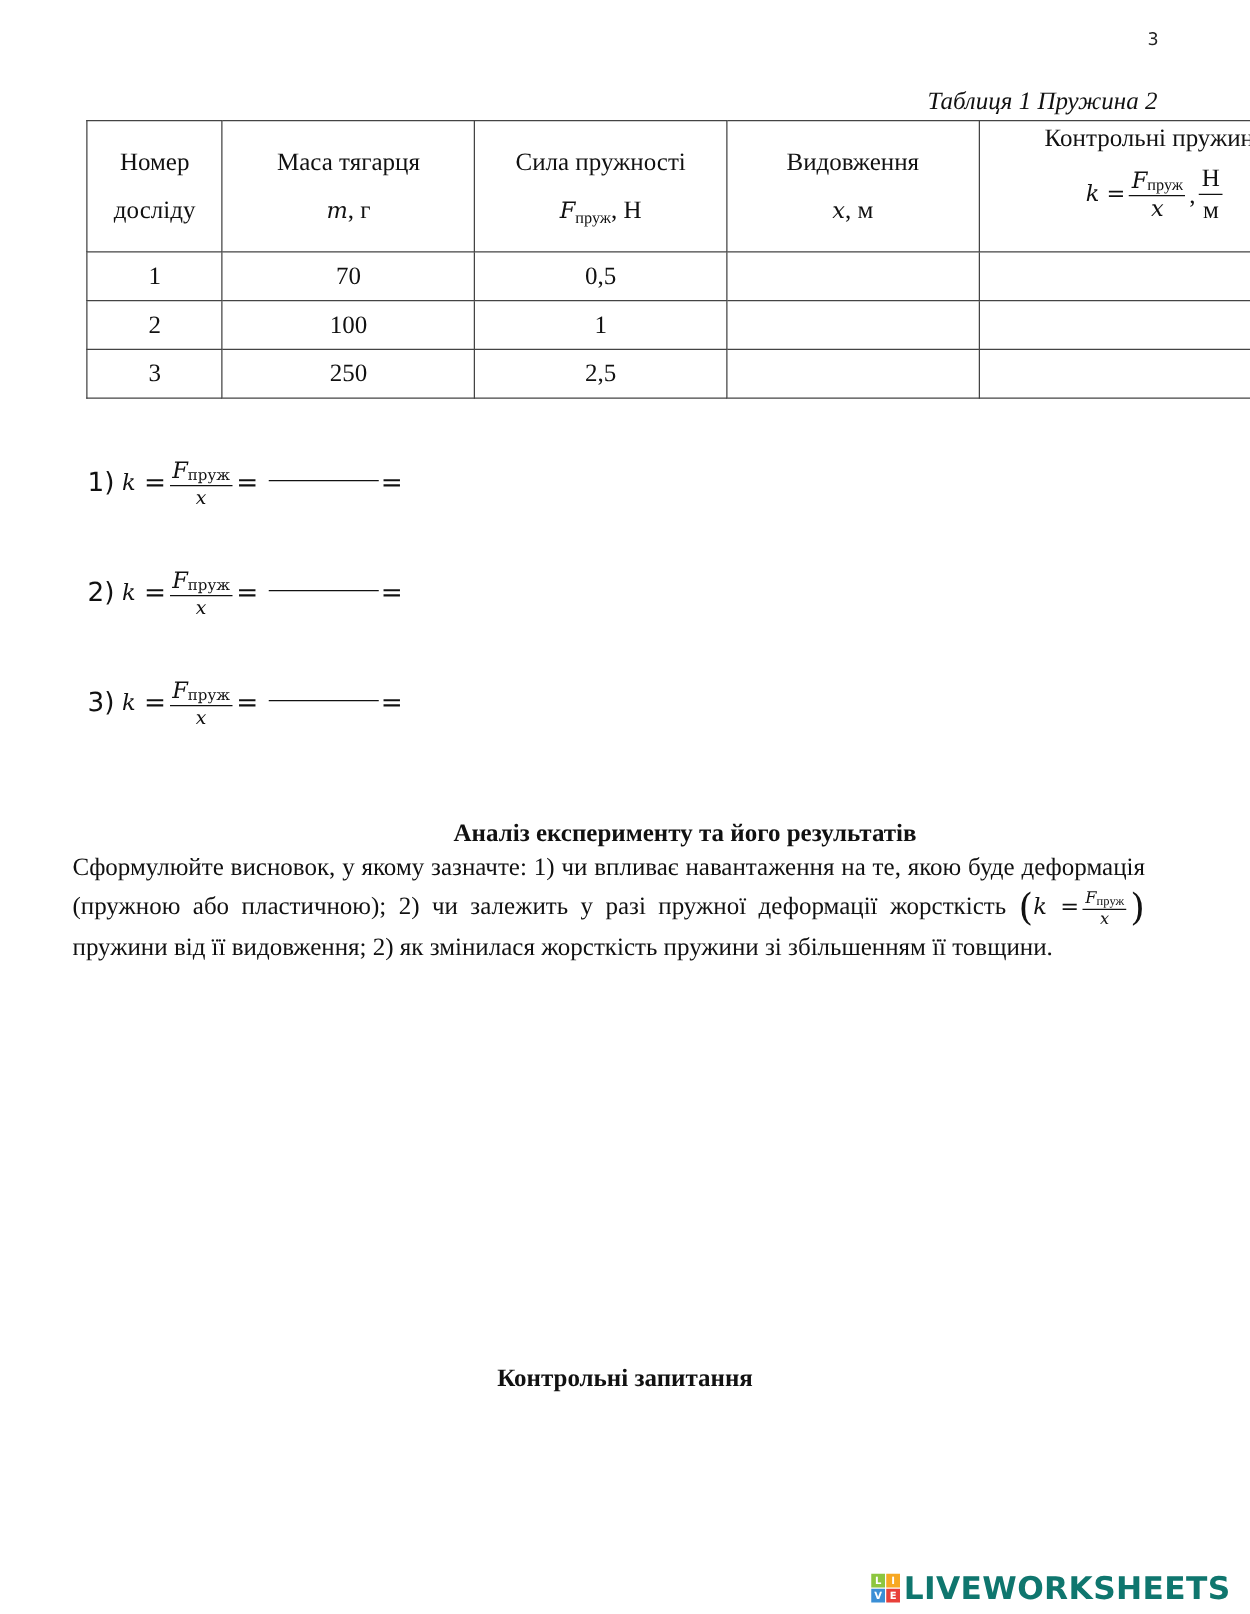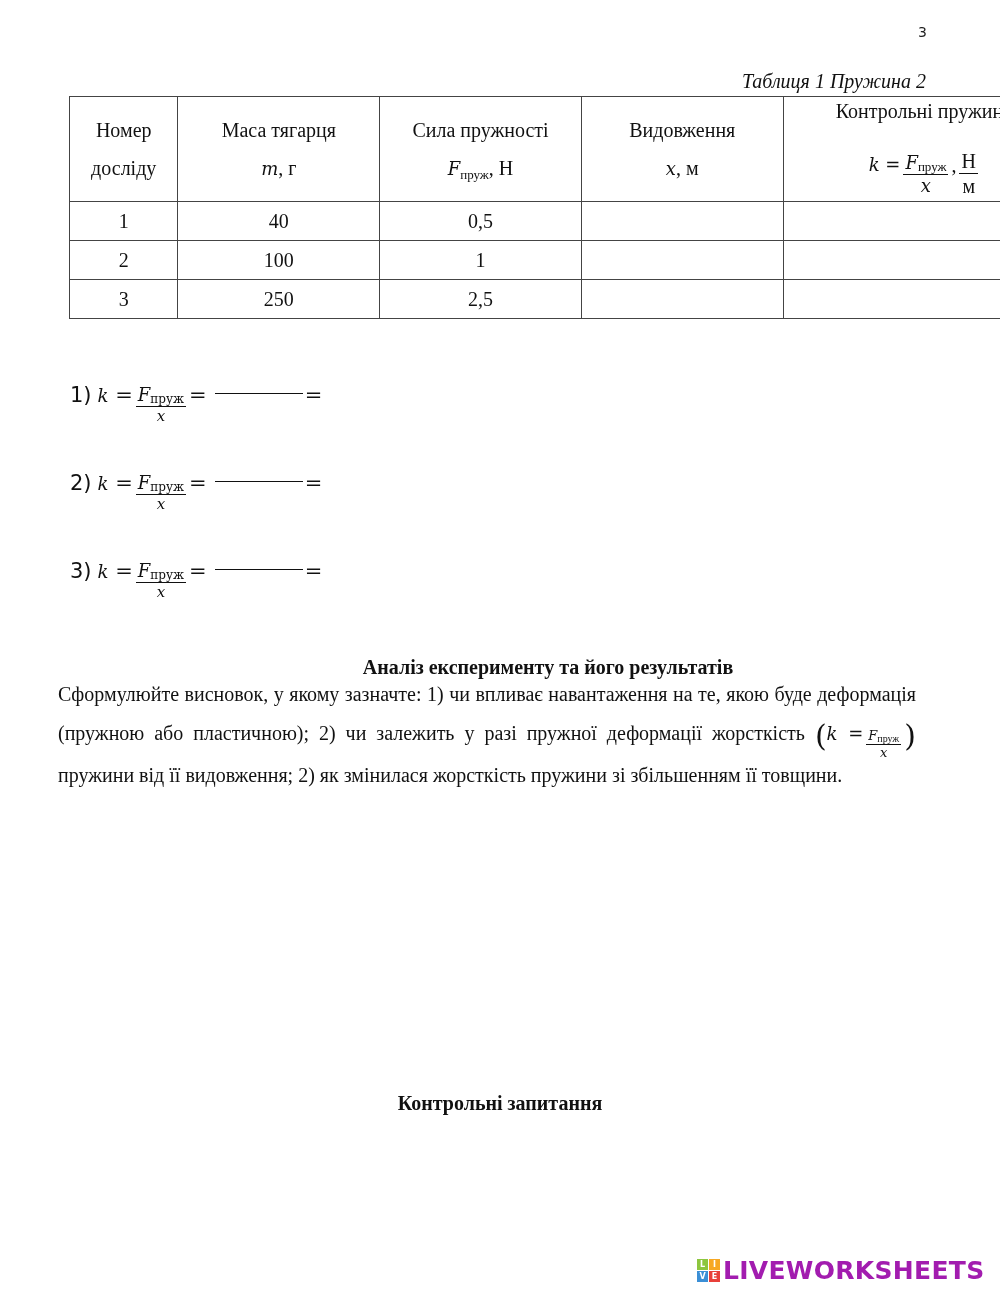--- a/index.html
+++ b/index.html
@@ -8,36 +8,36 @@
     .table-caption { position: absolute; top: 70px; right: 74px; font-style: italic; font-size: 20px; }
     table.data { position: absolute; top: 96px; left: 69px; width: 998px; border-collapse: collapse; font-size: 20px; }
     table.data td { border: 1.5px solid #444; text-align: center; vertical-align: middle; padding: 0; }
     table.data tr.head td { height: 104px; vertical-align: top; }
     table.data tr.row td { height: 39px; vertical-align: top; padding-top: 8px; box-sizing: border-box; }
     .hcell { padding-top: 14px; line-height: 38px; }
     .hcell.last { padding-top: 2px; line-height: 24px; }
     .mi { font-style: italic; font-family: "DejaVu Serif", serif; font-size: 18px; }
     .sub { font-size: 13px; position: relative; top: 4px; }
     .frac { display: inline-flex; flex-direction: column; align-items: center; vertical-align: middle; margin: 0 3px; }
-    .frac .num { border-bottom: 1.5px solid #111; padding: 0 2px; line-height: 1.2; margin-top: 18px; }
+    .frac .num { border-bottom: 1.5px solid #111; padding: 0 2px; line-height: 1.2; }
     .frac .den { line-height: 1.2; }
     .formula-line { position: absolute; left: 70px; font-family: "DejaVu Serif", serif; font-size: 21px; display: flex; align-items: center; }
     .formula-line .lbl { font-family: "DejaVu Sans", sans-serif; margin-right: 6px; }
     .formula-line .frac .num { font-size: 15px; }
     .formula-line .frac .den { font-size: 15px; }
     .blank-line { display: inline-block; width: 88px; border-bottom: 1.5px solid #111; margin: 0 2px 0 8px; position: relative; top: -2px; }
     .section-title { position: absolute; left: 0; width: 1000px; text-align: center; font-weight: bold; font-size: 20px; }
     .paragraph { position: absolute; left: 58px; width: 858px; font-size: 20px; line-height: 31px; text-align: justify; }
     .para-frac .num { font-size: 13px; }
     .para-frac .den { font-size: 13px; }
     .paren { font-size: 30px; vertical-align: middle; font-family: "DejaVu Serif", serif; font-weight: 200; }
     .logo { position: absolute; left: 697px; top: 1256px; display: flex; align-items: center; }
     .logo-grid { display: grid; grid-template-columns: 11px 11px; grid-template-rows: 11px 11px; gap: 1px; margin-right: 3px; }
     .logo-grid span { font-family: "DejaVu Sans", sans-serif; font-size: 8px; font-weight: bold; color: #fff; display: flex; align-items: center; justify-content: center; }
-    .logo-text { font-family: "DejaVu Sans", sans-serif; font-weight: bold; font-size: 25px; color: #a21caf; letter-spacing: 0.3px; }
+    .logo-text { font-family: "DejaVu Sans", sans-serif; font-weight: bold; font-size: 25px; color: #0f766e; letter-spacing: 0.3px; }
   </style>
 </head>
 <body>
 
 <div class="page-number">3</div>
 
 <div class="table-caption">Таблиця 1 Пружина 2</div>
 
 <table class="data">
   <colgroup>
@@ -74,21 +74,21 @@
           <span class="frac">
                 <span class="num">Н</span>
                 <span class="den">м</span>
               </span>
         </span>
       </div>
     </td>
   </tr>
   <tr class="row">
     <td>1</td>
-    <td>40</td>
+    <td>70</td>
     <td>0,5</td>
     <td></td>
     <td></td>
   </tr>
   <tr class="row">
     <td>2</td>
     <td>100</td>
     <td>1</td>
     <td></td>
     <td></td>

